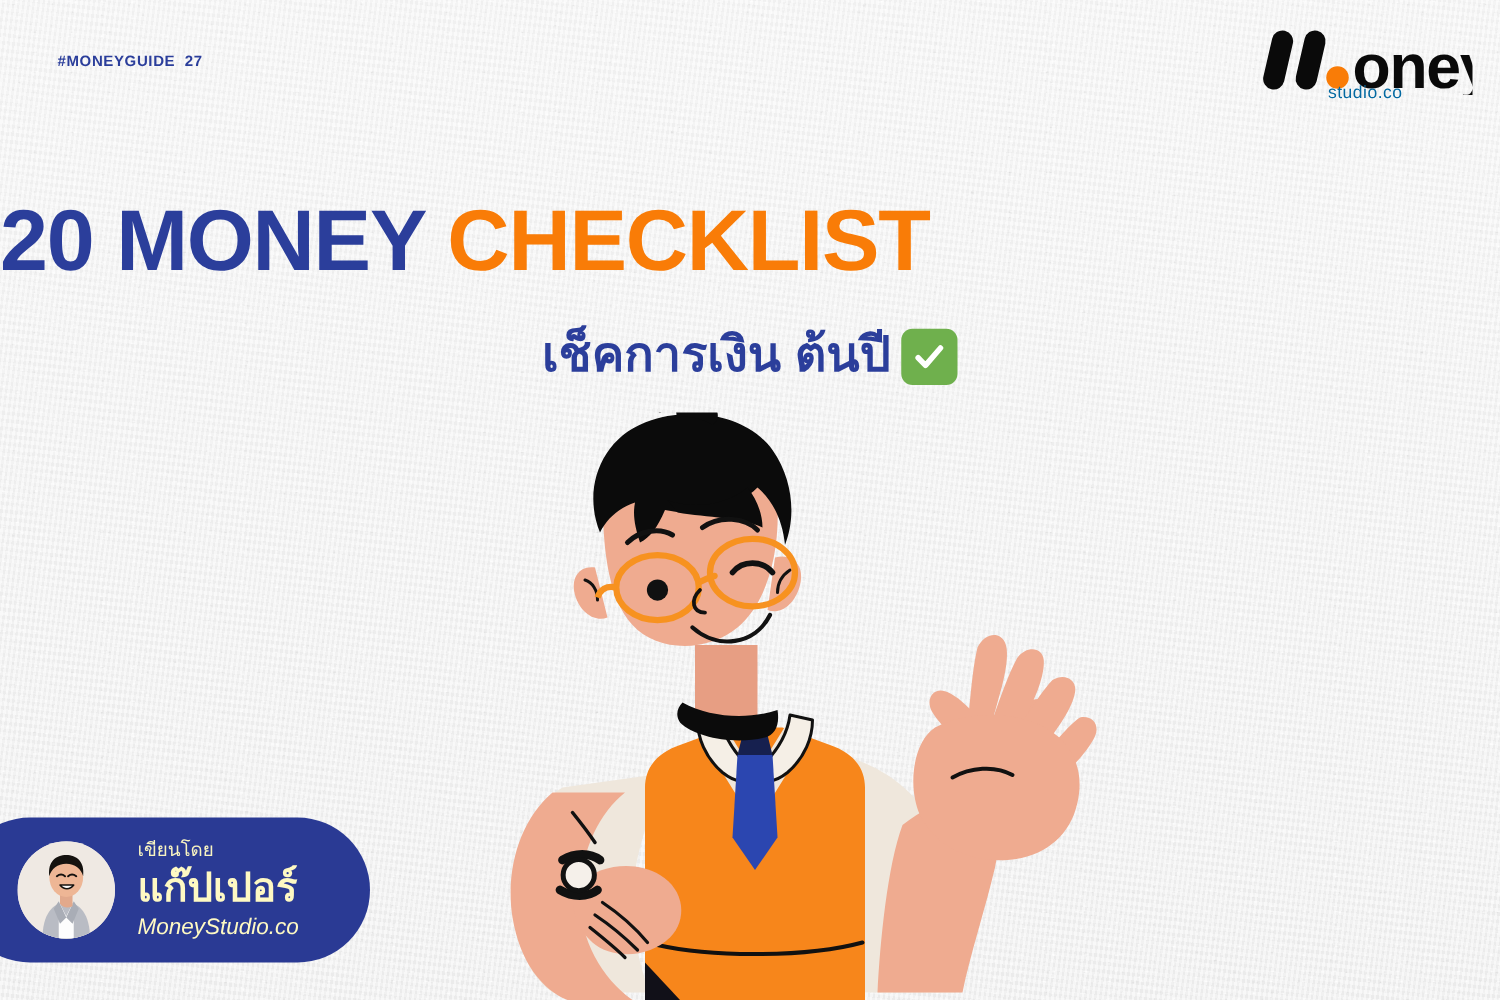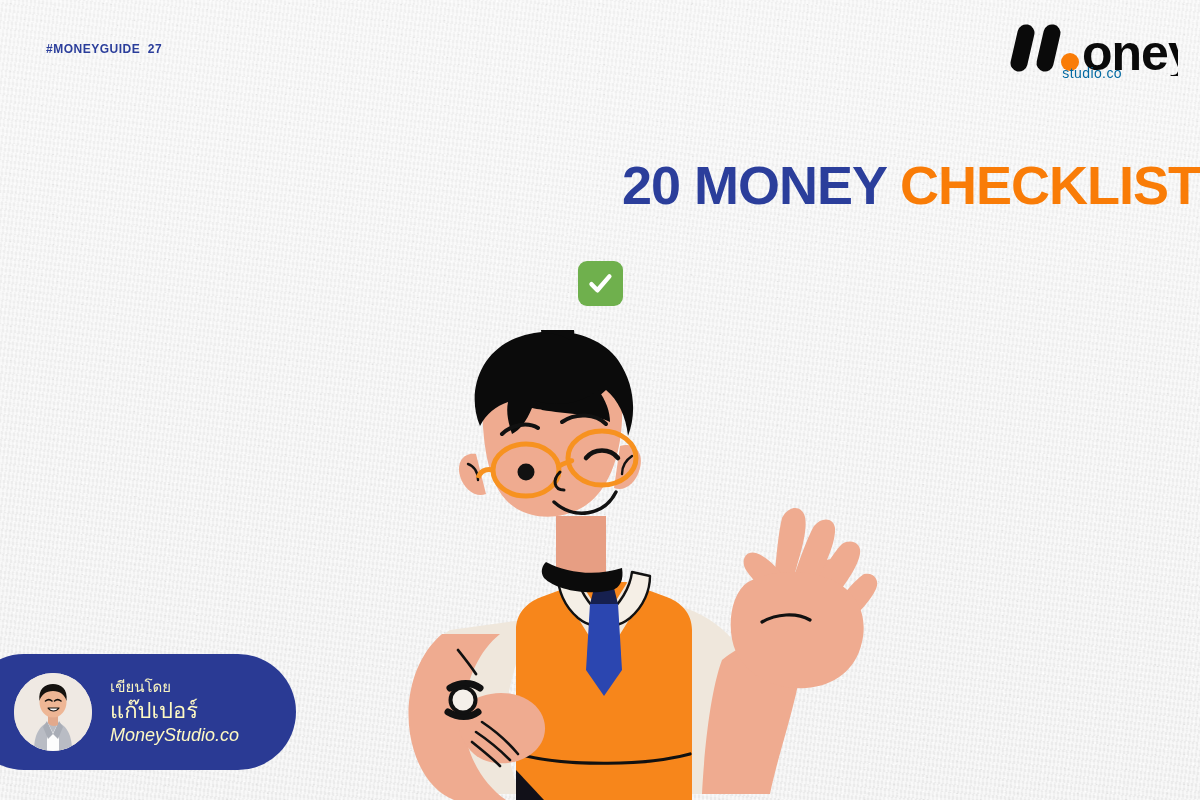--- a/index.html
+++ b/index.html
@@ -46,22 +46,22 @@
   
   #logo { position:absolute; right:22px; top:20px; z-index:5;
           display:flex; flex-direction:column; align-items:flex-end; }
   #logo-mark { display:block; }
   #logo-sub { font-size:14px; color:#0369a1; letter-spacing:.4px;
               margin-top:-11px; margin-right:56px; }
 
   
   #title {
     position:absolute; top:158px; left:0; width:1200px;
-    text-align:right; z-index:5;
-    font-size:54px; font-weight:bold; letter-spacing:-1px;
+    text-align:left; z-index:5;
+    font-size:69px; font-weight:bold; letter-spacing:-1px;
     white-space:pre; line-height:1;
   }
   .t-blue { color:#2b3e9b; }
   .t-orange { color:#f97c07; }
 
   
   #subtitle {
     position:absolute; top:261px; left:0; width:1200px;
     display:flex; align-items:center; justify-content:center; gap:9px;
     z-index:5; font-size:39px; font-weight:bold; color:#2b3e9b;
@@ -82,21 +82,21 @@
     width:330px; height:116px; border-radius:58px;
     background:#2a3a94; z-index:6;
     display:flex; align-items:center; padding-left:48px;
   }
   #avatar {
     width:78px; height:78px; border-radius:50%;
     overflow:hidden; flex:0 0 auto; background:#efe9e4; position:relative;
   }
   #author-text { margin-left:18px; color:#fef9c3; line-height:1.12; }
   #author-prefix { font-size:15px; font-weight:normal; opacity:.97; }
-  #author-name  { font-size:22px; font-weight:normal; margin-top:3px; }
+  #author-name  { font-size:32px; font-weight:bold; margin-top:3px; }
   #author-site  { font-size:18px; font-weight:normal; margin-top:2px;font-style:italic; }
 </style>
 </head>
 <body>
 
 <div id="canvas"></div>
 
 <div id="hashtag">#MONEYGUIDE  27</div>
 
 <div id="logo">
@@ -108,20 +108,21 @@
     <circle cx="62" cy="42" r="9" fill="#f97c07"></circle>
 
     <text x="74" y="50" font-family="'Liberation Sans',sans-serif" font-size="50" font-weight="bold" fill="#0a0a0a" letter-spacing="-1">oney</text>
   </svg>
   <div id="logo-sub">studio.co</div>
 </div>
 
 <div id="title"><span class="t-blue">20 MONEY </span><span class="t-orange">CHECKLIST</span></div>
 
 <div id="subtitle">
+  <span>เช็คการเงิน ต้นปี</span>
   <span id="check-badge">
     <svg width="29" height="29" viewBox="0 0 29 29" aria-hidden="true">
       <path d="M5.5 15.2 L11.4 21.3 L23.4 7.4" fill="none" stroke="#ffffff" stroke-width="4.4" stroke-linecap="round" stroke-linejoin="round"></path>
     </svg>
   </span>
 </div>
 
 <svg id="illustration" viewBox="0 0 560 470">
   <defs>
     <clipPath id="faceClip">

